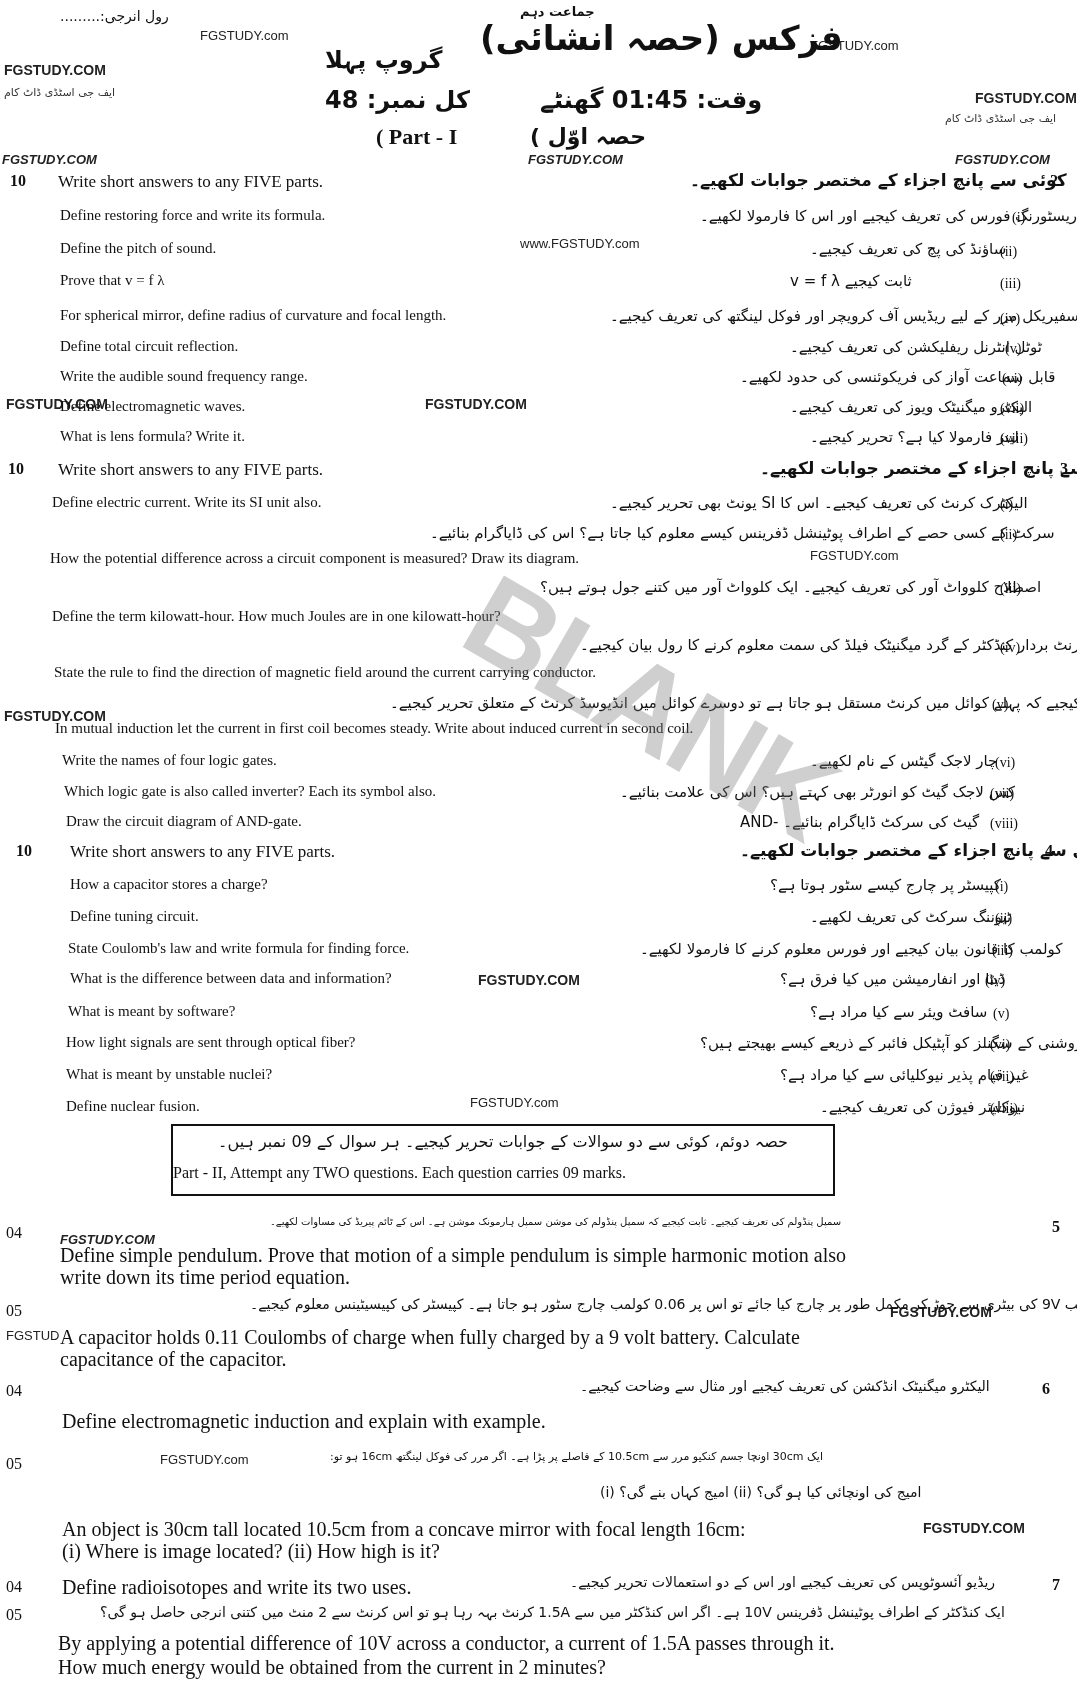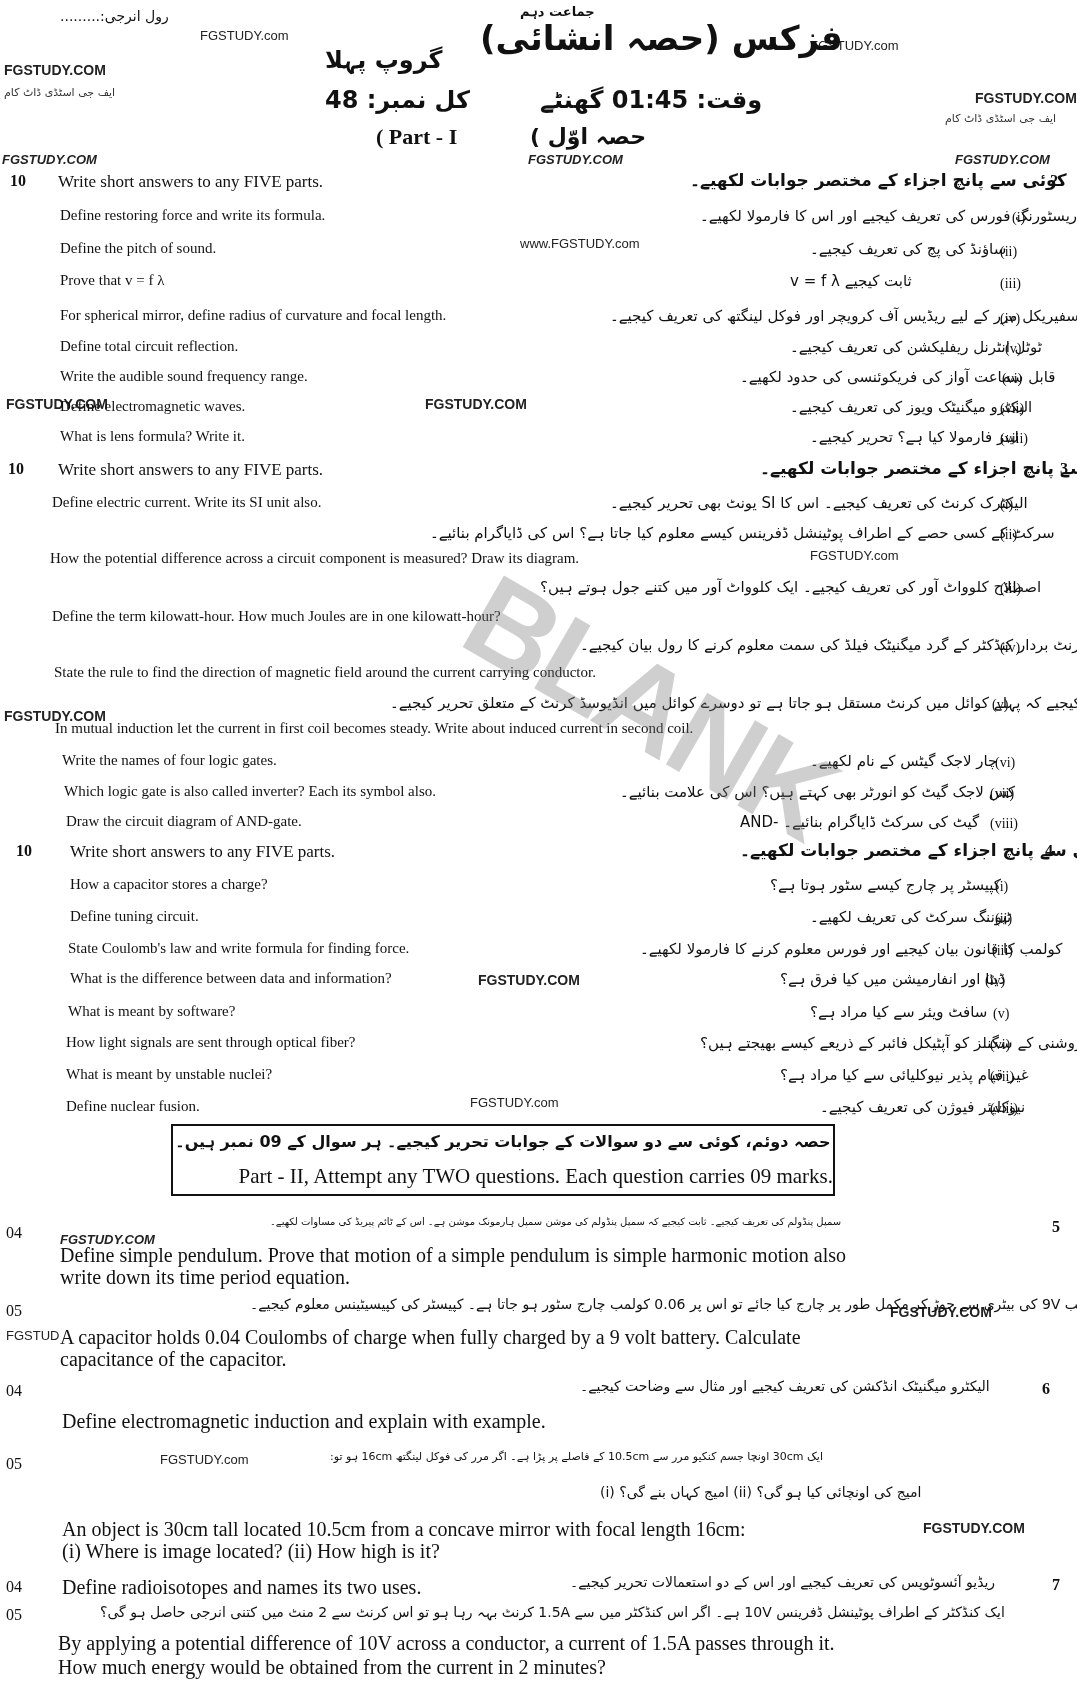--- a/index.html
+++ b/index.html
@@ -163,48 +163,48 @@
 <div class="abs ur q" style="left:780px;top:1066px">غیر قیام پذیر نیوکلیائی سے کیا مراد ہے؟</div>
 <div class="abs num" style="left:990px;top:1069px">(vii)</div>
 
 <div class="abs q" style="left:66px;top:1098px">Define nuclear fusion.</div>
 <div class="abs ur q" style="left:820px;top:1098px">نیوکلیئر فیوژن کی تعریف کیجیے۔</div>
 <div class="abs num" style="left:990px;top:1101px">(viii)</div>
 
 <div class="stamp">BLANK</div>
 
 <div class="box">
-  <div class="ur" style="position:absolute;left:0;right:0;top:6px;text-align:center;font-size:16px;font-weight:bold;direction:rtl">حصہ دوئم،   کوئی سے دو سوالات کے جوابات تحریر کیجیے۔ ہر سوال کے 09 نمبر ہیں۔</div>
-  <div style="position:absolute;left:0;right:0;top:38px;text-align:right;font-size:21px;white-space:nowrap">Part - II,  Attempt any TWO questions.  Each question carries 09 marks.</div>
+  <div class="ur" style="position:absolute;left:0;right:0;top:6px;text-align:center;font-size:16px;font-weight:normal;direction:rtl">حصہ دوئم،   کوئی سے دو سوالات کے جوابات تحریر کیجیے۔ ہر سوال کے 09 نمبر ہیں۔</div>
+  <div style="position:absolute;left:0;right:8px;top:38px;text-align:left;font-size:16px;white-space:nowrap">Part - II,  Attempt any TWO questions.  Each question carries 09 marks.</div>
 </div>
 
 <div class="abs mk2" style="left:6px;top:1224px">04</div>
 <div class="abs ur q" style="left:270px;top:1216px;font-size:10px">سمپل پنڈولم کی تعریف کیجیے۔ ثابت کیجیے کہ سمپل پنڈولم کی موشن سمپل ہارمونک موشن ہے۔ اس کے ٹائم پیریڈ کی مساوات لکھیے۔</div>
 <div class="abs" style="left:1052px;top:1218px;font-weight:bold">5</div>
 <div class="abs lq" style="left:60px;top:1244px">Define simple pendulum.  Prove that motion of a simple pendulum is simple harmonic motion also</div>
 <div class="abs lq" style="left:60px;top:1266px">write down its time period equation.</div>
 
 <div class="abs mk2" style="left:6px;top:1302px">05</div>
 <div class="abs ur q" style="left:250px;top:1296px;font-size:14px">ایک کپیسٹر کو جب 9V کی بیٹری سے جوڑ کر مکمل طور پر چارج کیا جائے تو اس پر 0.06 کولمب چارج سٹور ہو جاتا ہے۔ کپیسٹر کی کپیسیٹینس معلوم کیجیے۔</div>
-<div class="abs lq" style="left:60px;top:1326px">A capacitor holds 0.04 Coulombs of charge when fully charged by a 9 volt battery.  Calculate</div>
+<div class="abs lq" style="left:60px;top:1326px">A capacitor holds 0.11 Coulombs of charge when fully charged by a 9 volt battery.  Calculate</div>
 <div class="abs lq" style="left:60px;top:1348px">capacitance of the capacitor.</div>
 <div class="abs wm" style="left:6px;top:1328px">FGSTUD</div>
 
 <div class="abs mk2" style="left:6px;top:1382px">04</div>
 <div class="abs ur q" style="left:580px;top:1378px;font-size:14px">الیکٹرو میگنیٹک انڈکشن کی تعریف کیجیے اور مثال سے وضاحت کیجیے۔</div>
 <div class="abs" style="left:1042px;top:1380px;font-weight:bold">6</div>
 <div class="abs lq" style="left:62px;top:1410px">Define electromagnetic induction and explain with example.</div>
 
 <div class="abs mk2" style="left:6px;top:1455px">05</div>
 <div class="abs ur q" style="left:330px;top:1450px;font-size:11px">ایک 30cm اونچا جسم کنکیو مرر سے 10.5cm کے فاصلے پر پڑا ہے۔ اگر مرر کی فوکل لینگتھ 16cm ہو تو:</div>
 <div class="abs ur q" style="left:600px;top:1484px;font-size:14px">(i) امیج کہاں بنے گی؟ (ii) امیج کی اونچائی کیا ہو گی؟</div>
 <div class="abs lq" style="left:62px;top:1518px">An object is 30cm tall located 10.5cm from a concave mirror with focal length 16cm:</div>
 <div class="abs lq" style="left:62px;top:1540px">(i) Where is image located?      (ii) How high is it?</div>
 
 <div class="abs mk2" style="left:6px;top:1578px">04</div>
-<div class="abs lq" style="left:62px;top:1576px">Define radioisotopes and names its two uses.</div>
+<div class="abs lq" style="left:62px;top:1576px">Define radioisotopes and write its two uses.</div>
 <div class="abs ur q" style="left:570px;top:1574px;font-size:14px">ریڈیو آئسوٹوپس کی تعریف کیجیے اور اس کے دو استعمالات تحریر کیجیے۔</div>
 <div class="abs" style="left:1052px;top:1576px;font-weight:bold">7</div>
 
 <div class="abs mk2" style="left:6px;top:1606px">05</div>
 <div class="abs ur q" style="left:100px;top:1604px;font-size:14px">ایک کنڈکٹر کے اطراف پوٹینشل ڈفرینس 10V ہے۔ اگر اس کنڈکٹر میں سے 1.5A کرنٹ بہہ رہا ہو تو اس کرنٹ سے 2 منٹ میں کتنی انرجی حاصل ہو گی؟</div>
 <div class="abs lq" style="left:58px;top:1632px">By applying a potential difference of 10V across a conductor, a current of 1.5A passes through it.</div>
 <div class="abs lq" style="left:58px;top:1656px">How much energy would be obtained from the current in 2 minutes?</div>
 
 </body></html>

